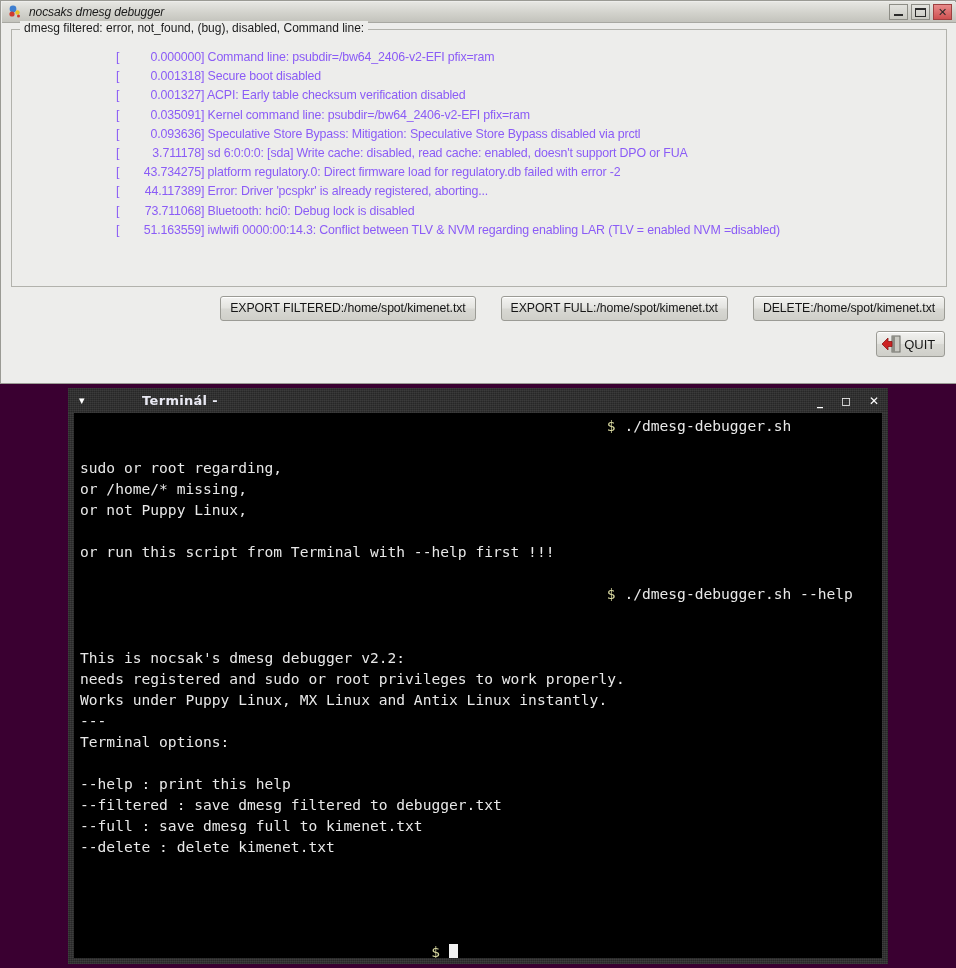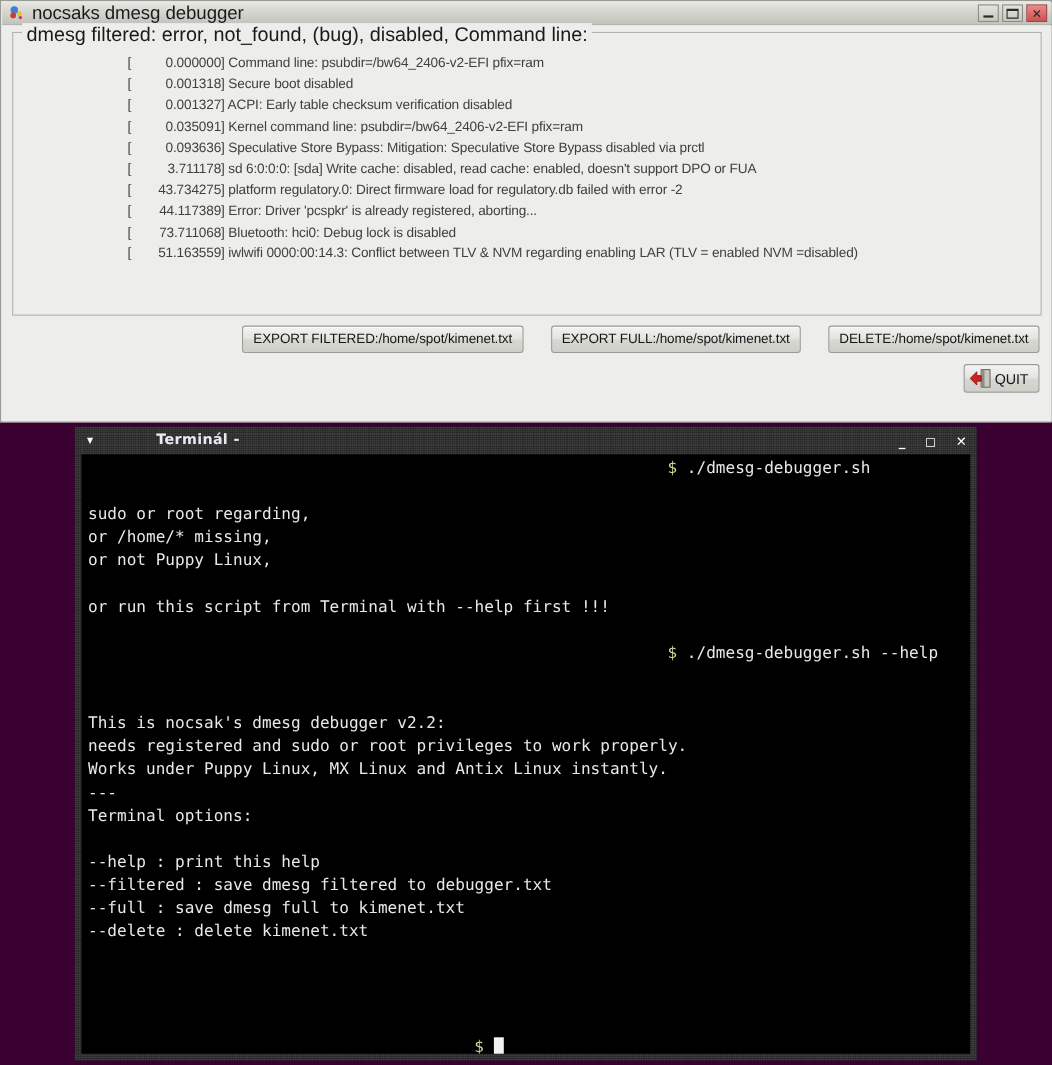--- a/index.html
+++ b/index.html
@@ -37,25 +37,26 @@
     display: flex;
     align-items: center;
   }
   #gtk-app-icon {
     width: 16px; height: 16px;
     margin-left: 5px; margin-right: 6px;
     position: relative;
     flex: none;
   }
   #gtk-title-text {
-    font-size: 17px;
+    font-size: 12px;
     color: #1b1b1b;
     font-weight: normal;
     letter-spacing: -0.1px;
     white-space: nowrap;
+    font-style: italic;
   }
   #gtk-window-buttons {
     position: absolute;
     right: 4px; top: 2px;
     display: flex;
     gap: 3px;
   }
   .winbtn {
     width: 19px; height: 16px;
     border: 1px solid #8d8d86;
@@ -89,34 +90,34 @@
     width: 936px;
     height: 258px;
     border: 1px solid #b2b2ac;
     box-sizing: border-box;
   }
   #dmesg-frame-legend {
     position: absolute;
     left: 8px; top: -9px;
     background: #ededeb;
     padding: 0 4px;
-    font-size: 18px;
+    font-size: 12px;
     color: #1a1a1a;
     white-space: nowrap;
   }
   #dmesg-list {
     position: absolute;
     left: 0; top: 18px;
     width: 100%;
     padding-left: 104px;
     box-sizing: border-box;
   }
   .dmesg-line {
     font-size: 12.4px;
-    color: #404040;
+    color: #8b5cf6;
     line-height: 19.2px;
     white-space: nowrap;
     letter-spacing: -0.15px;
   }
   .dm-stamp {
     display: inline-block;
     width: 80px;
     text-align: right;
   }
   .dm-brk { display: inline-block; width: 5px; }

